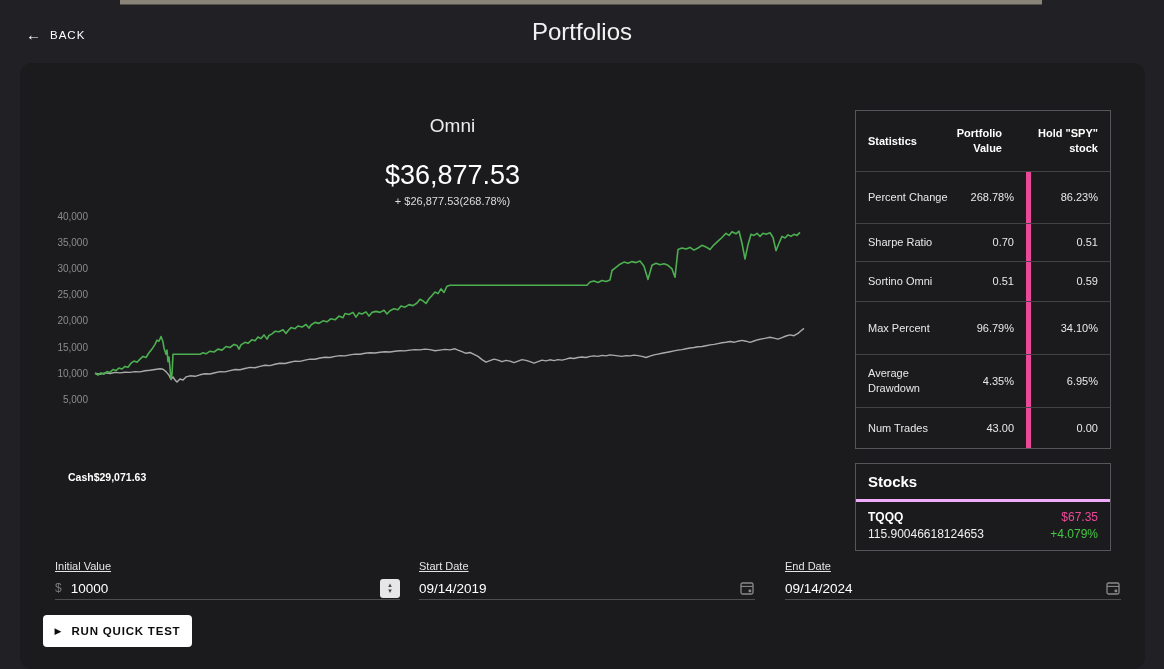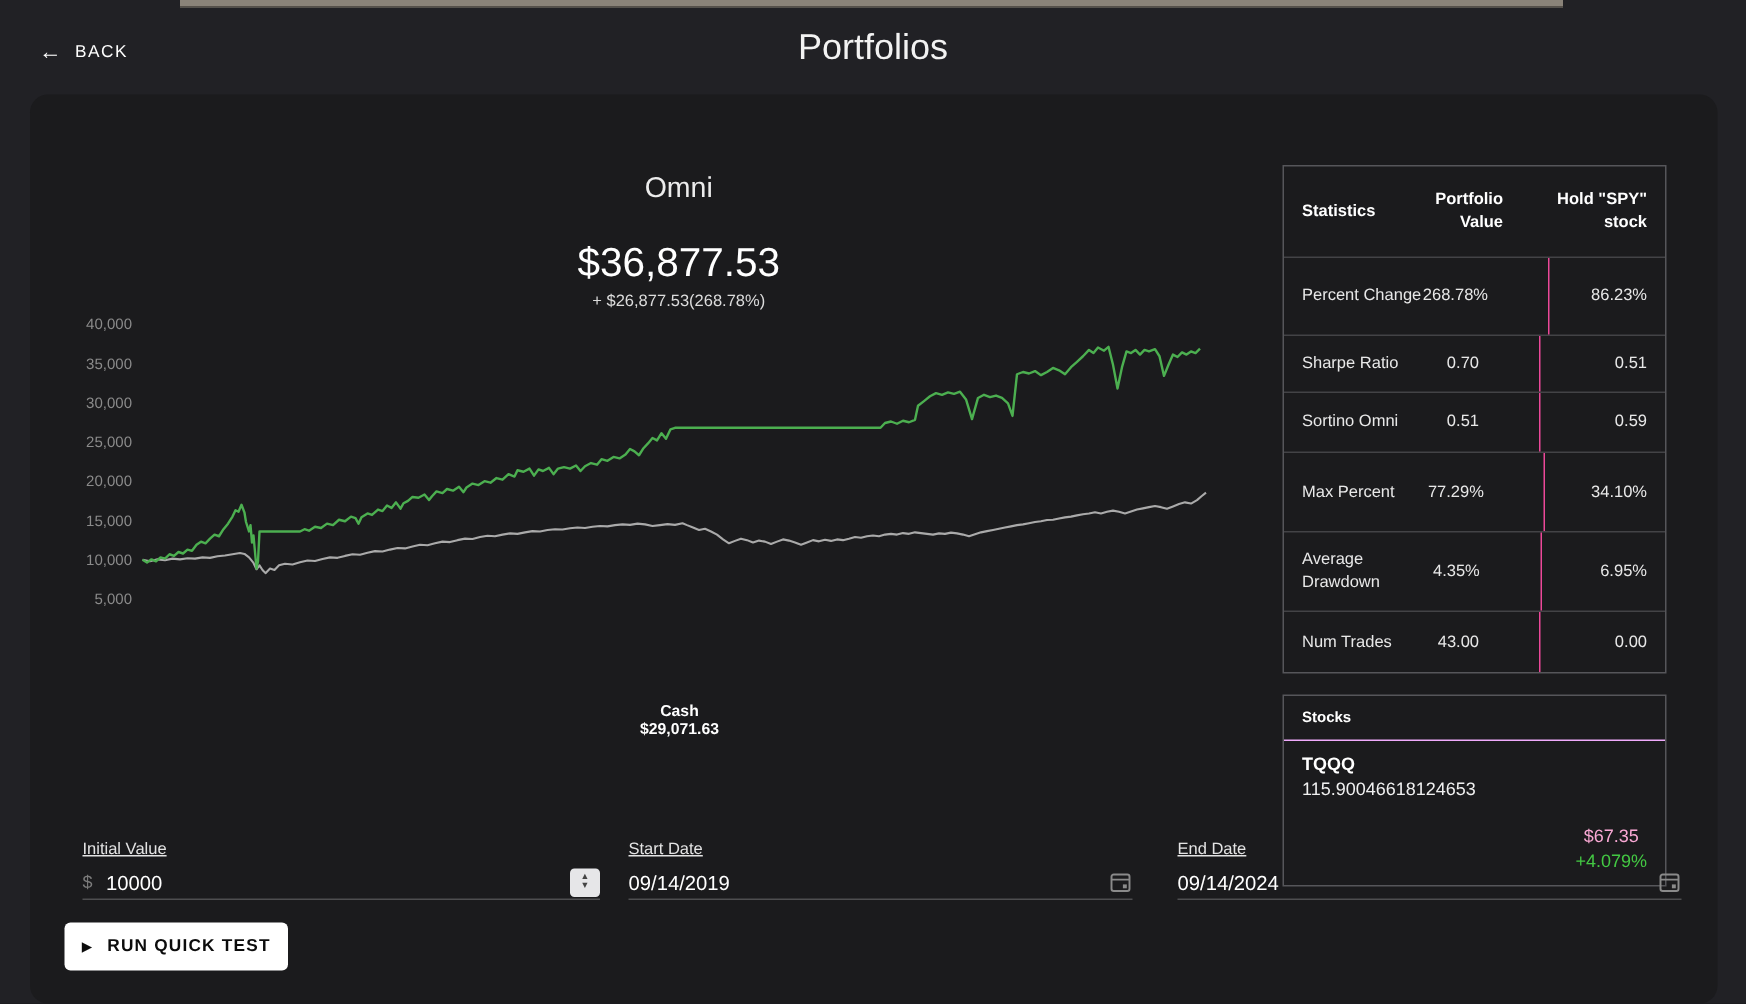--- a/index.html
+++ b/index.html
@@ -32,48 +32,48 @@
   
   .chart { left:35px; top:142px; }
   .ytick { fill:#8b8b8b; font-size:10px; font-family:"Liberation Sans","DejaVu Sans",sans-serif; }
 
   
   .tabs { left:37px; top:360px; width:790px; height:33px; display:flex; border-bottom:1px solid #2c2c2e; }
   .tab { flex:1; display:flex; align-items:center; justify-content:center; font-size:11px; color:#9b9b9b; letter-spacing:.4px; cursor:pointer; }
   .tab.active { color:#fff; font-weight:bold; border-bottom:2px solid #919191; }
 
   
-  .cash-row { left:48px; top:405px; width:770px; height:18px; display:flex; align-items:center;flex-direction:column; }
+  .cash-row { left:48px; top:405px; width:770px; height:18px; display:flex; align-items:center; }
   .cash-row span { font-size:10.5px; font-weight:bold; color:#fff; }
 
   
   .stats { left:835px; top:47px; width:256px; border:1px solid #56565a; font-size:11px; color:#e8e8e8; }
   .stat-row { display:flex; align-items:center; padding:0 12px 0 12px; }
   .stat-row + .stat-row { border-top:1px solid #434346; }
   .stat-row:nth-child(1){ height:60px; font-weight:bold; color:#fff; }
   .stat-row:nth-child(2){ height:52px; }
   .stat-row:nth-child(3){ height:38px; }
   .stat-row:nth-child(4){ height:40px; }
   .stat-row:nth-child(5){ height:53px; }
   .stat-row:nth-child(6){ height:53px; }
   .stat-row:nth-child(7){ height:41px; }
   .c-label { width:88px; line-height:1.35; }
   .c-pv { flex:1; text-align:right; line-height:1.35; padding-right:12px; }
   .c-spy { width:84px; text-align:right; line-height:1.35; align-self:stretch; display:flex; align-items:center; justify-content:flex-end; }
-  .stat-row:not(:first-child) .c-spy { border-left:1px solid #ec4899; margin-right:-12px; padding-right:12px;margin-left:28px; }
+  .stat-row:not(:first-child) .c-spy { border-left:5px solid #ec4899; margin-right:-12px; padding-right:12px; }
   .stat-row:first-child .c-pv { font-weight:bold; }
   .stat-row:first-child .c-spy { font-weight:bold; }
 
   
   .stocks { left:835px; top:400px; width:256px; border:1px solid #56565a; }
-  .stocks-head { padding:9px 12px; font-size:10px; font-weight:bold; color:#fff; border-bottom:1px solid #f0abfc; }
+  .stocks-head { padding:9px 12px; font-size:15px; font-weight:bold; color:#fff; border-bottom:3px solid #f0abfc; }
   .stock-row { display:flex; justify-content:space-between; padding:8px 12px 9px 12px; cursor:pointer; }
   .stock-sym { font-size:12px; font-weight:bold; color:#fff; }
   .stock-qty { font-size:12px; color:#f0f0f0; margin-top:3px; }
-  .stock-price { font-size:12px; color:#f9a8d4; text-align:center;margin-top:48px; }
+  .stock-price { font-size:12px; color:#ec4899; text-align:right; }
   .stock-chg { font-size:12px; text-align:right; margin-top:3px; }
 
   
   .field { position:absolute; }
   .field-label { font-size:11px; color:#e4e4e4; margin-bottom:5px;text-decoration:underline; }
   .field-row { display:flex; align-items:center; height:23px; border-bottom:1px solid #4e4e50; }
   .field input { background:transparent; border:none; outline:none; color:#fff; font-size:13.5px; font-family:"Liberation Sans","DejaVu Sans",sans-serif; flex:1; min-width:0; }
   .prefix { color:#7c7c7c; font-size:12px; margin-right:9px; }
   .stepper { width:20px; height:19px; background:#e6e6e8; border-radius:3px; display:flex; flex-direction:column; align-items:center; justify-content:center; cursor:pointer; }
   .stepper span { font-size:7px; line-height:6px; color:#444; }
@@ -143,21 +143,21 @@
       <div class="c-pv">0.70</div>
       <div class="c-spy">0.51</div>
     </div>
     <div class="stat-row">
       <div class="c-label">Sortino Omni</div>
       <div class="c-pv">0.51</div>
       <div class="c-spy">0.59</div>
     </div>
     <div class="stat-row">
       <div class="c-label">Max Percent</div>
-      <div class="c-pv">77.29%</div>
+      <div class="c-pv">96.79%</div>
       <div class="c-spy">34.10%</div>
     </div>
     <div class="stat-row">
       <div class="c-label">Average Drawdown</div>
       <div class="c-pv">4.35%</div>
       <div class="c-spy">6.95%</div>
     </div>
     <div class="stat-row">
       <div class="c-label">Num Trades</div>
       <div class="c-pv">43.00</div>

